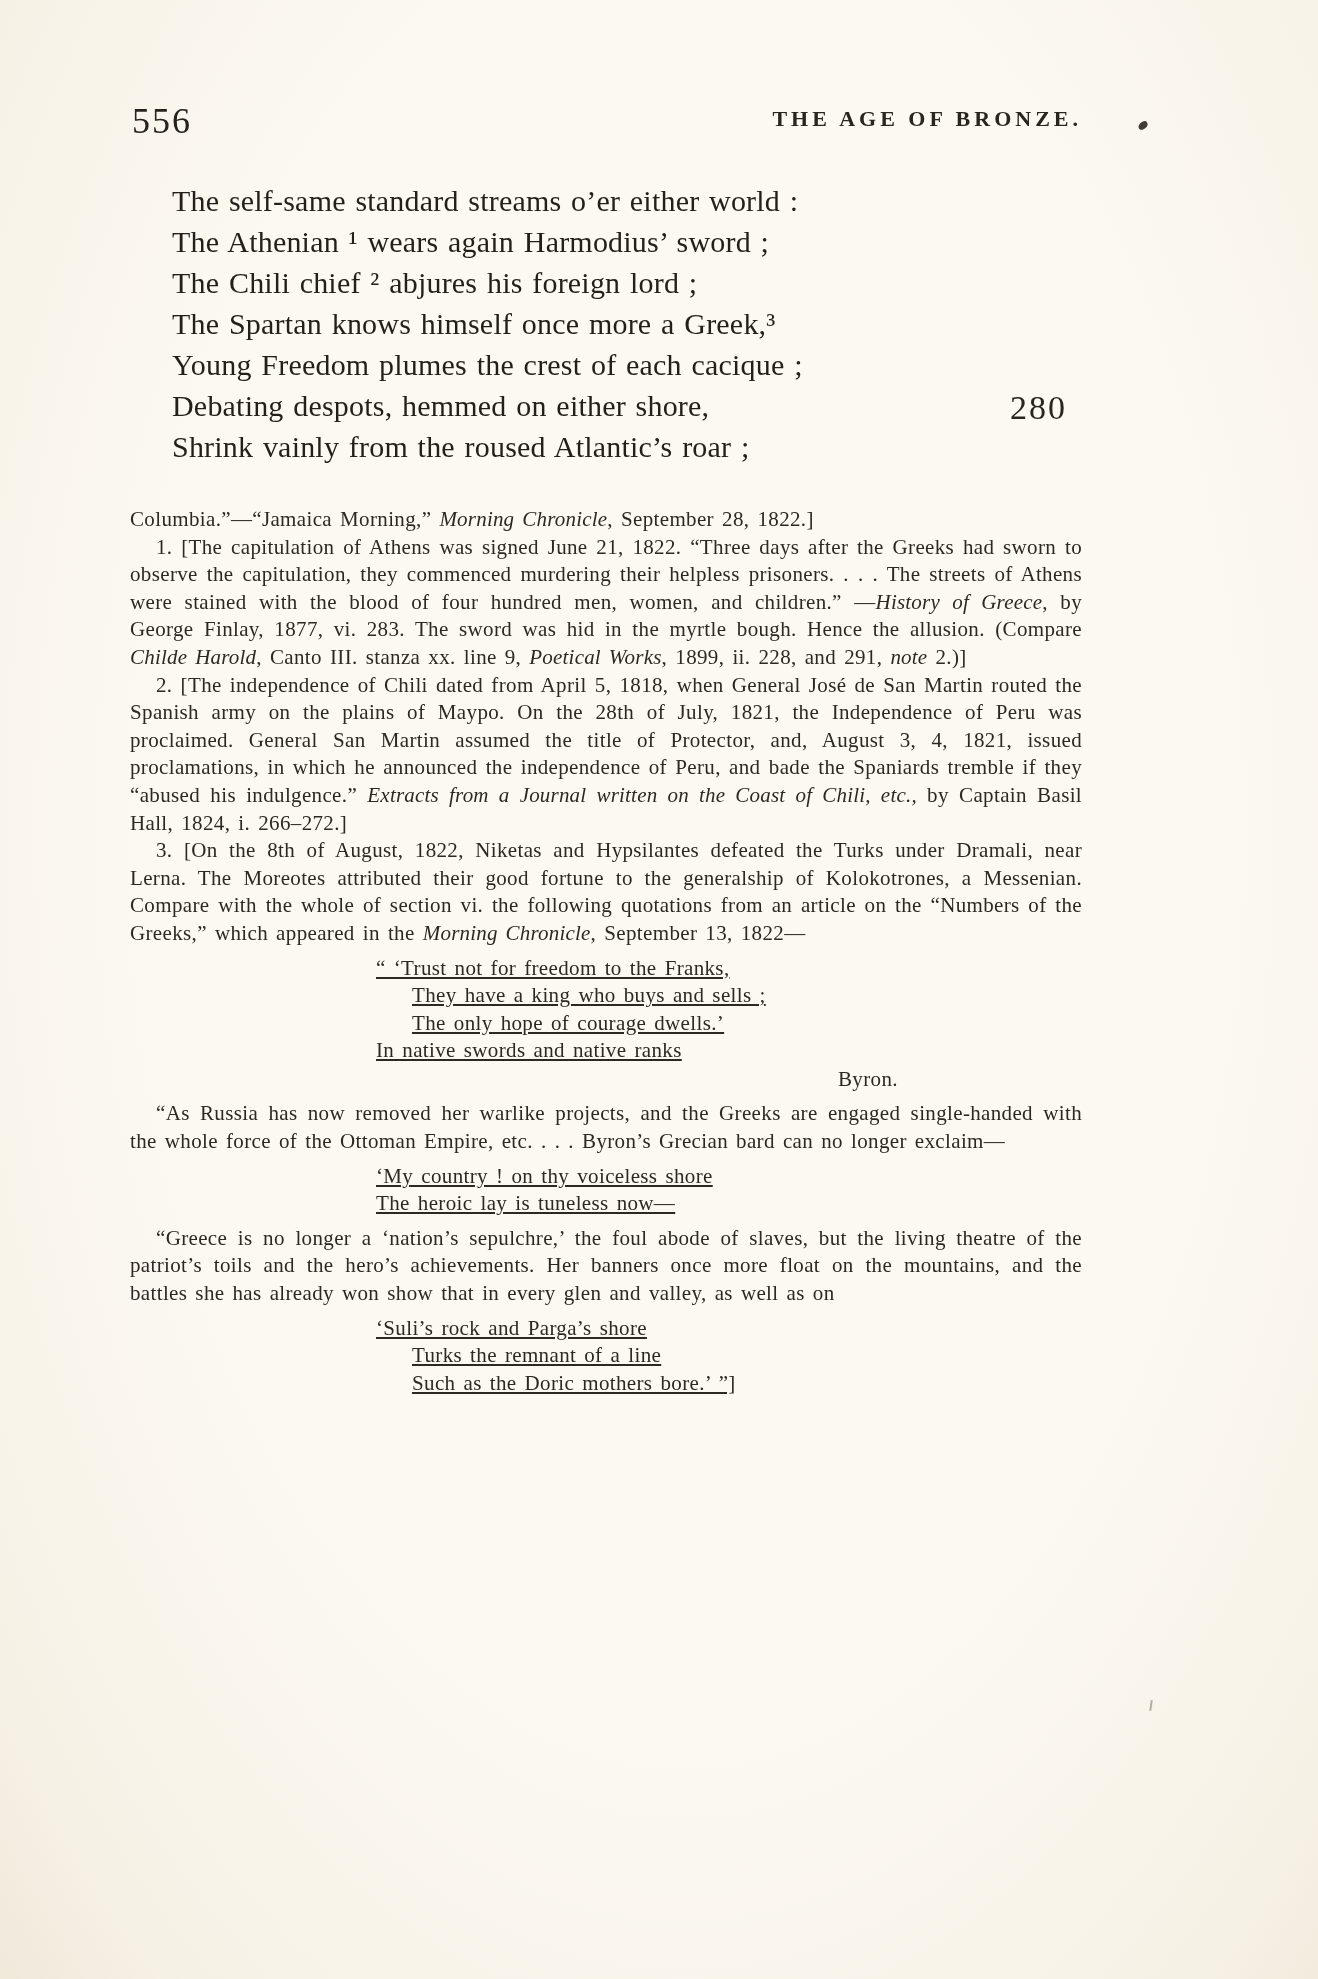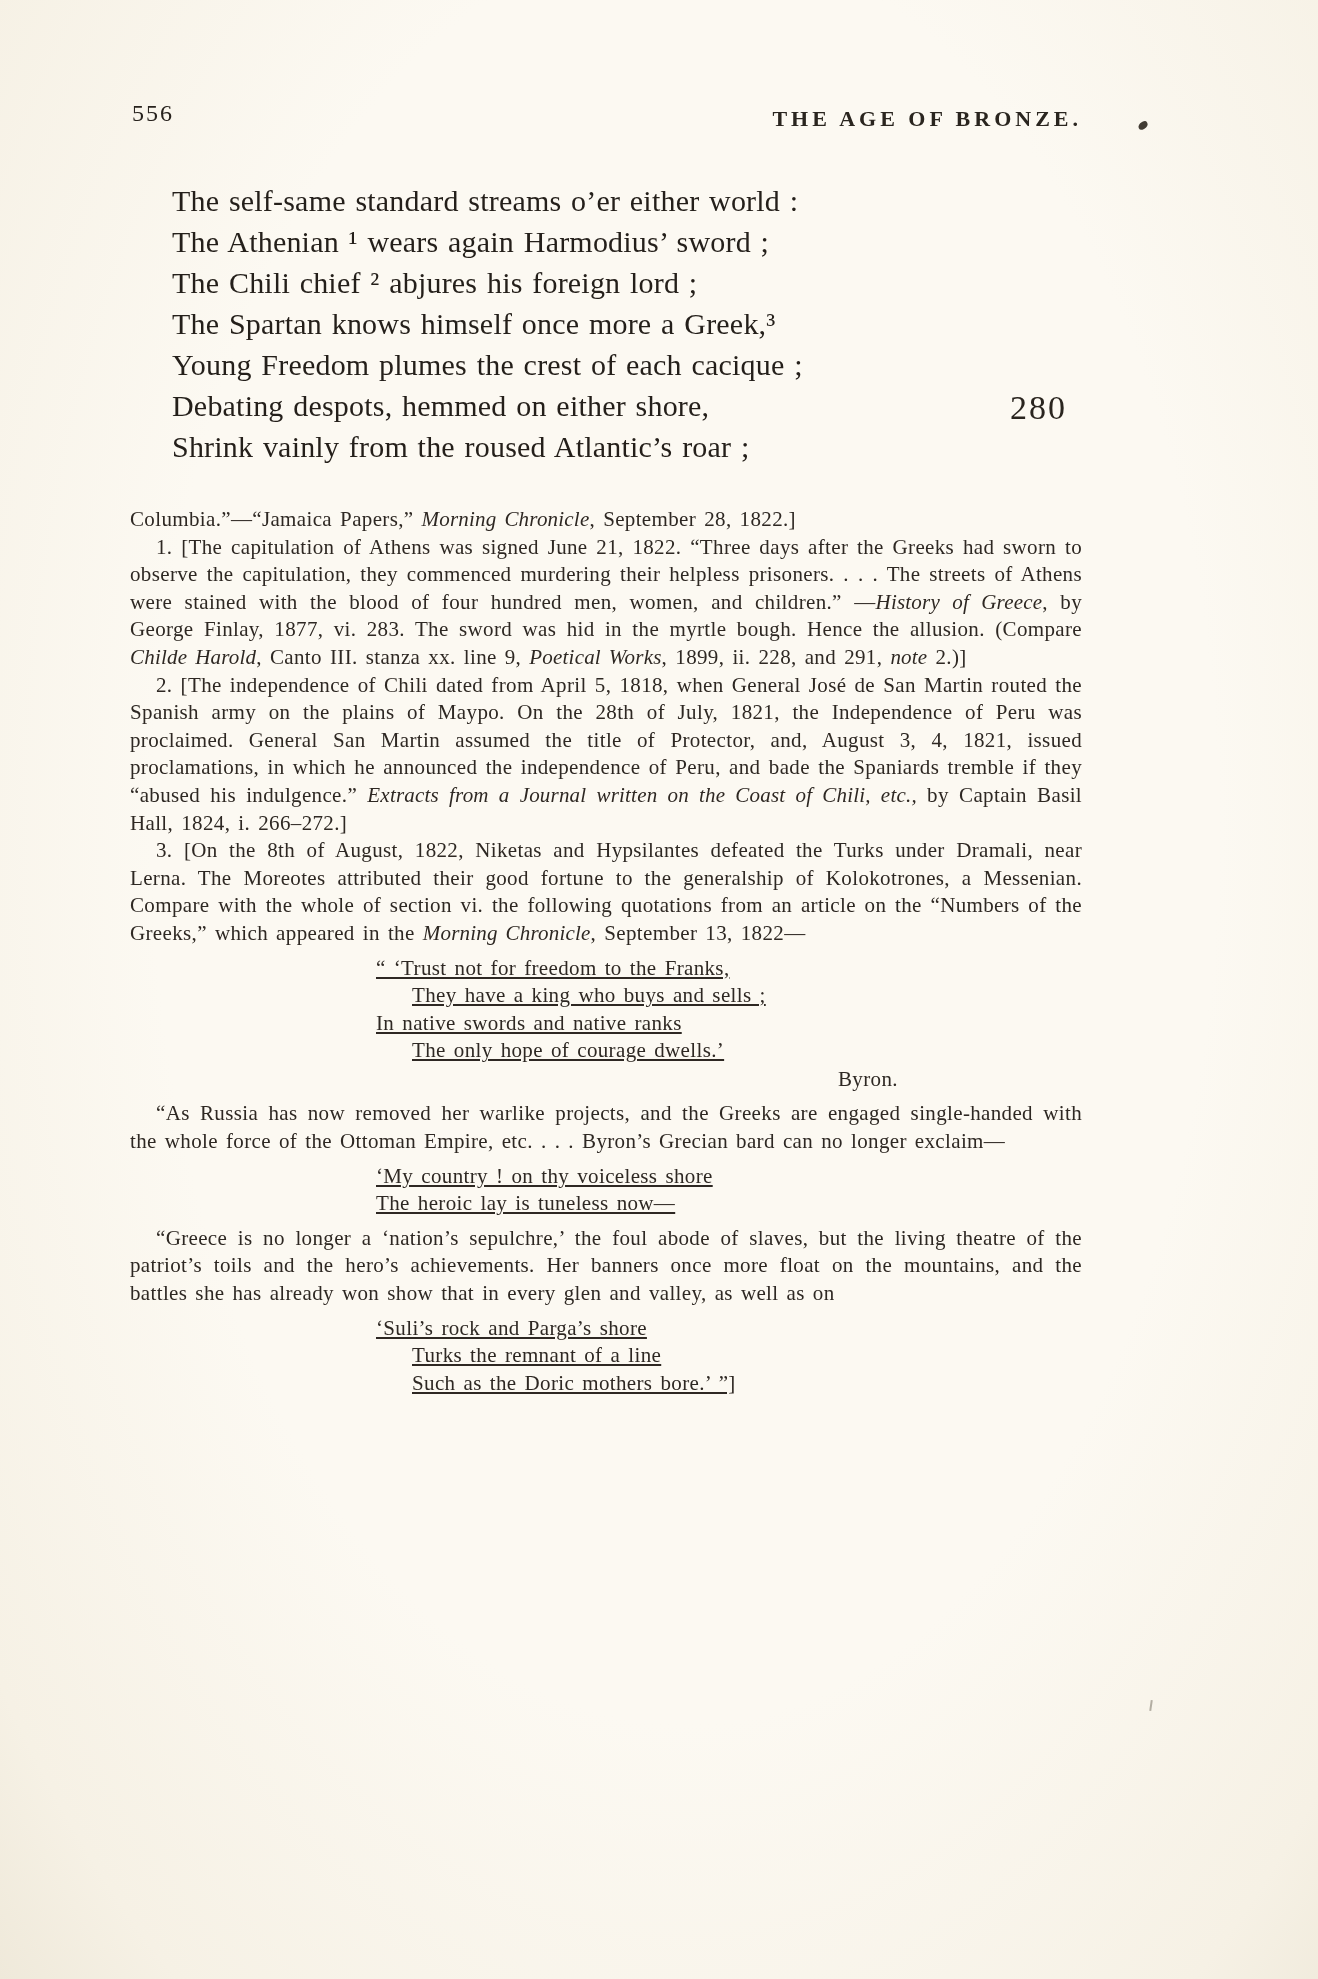--- a/index.html
+++ b/index.html
@@ -16,21 +16,21 @@
     background: radial-gradient(ellipse at 52% 42%, #fcf9f2 55%, #f6f1e5 88%, #efe9da 100%);
     color: #2e2823;
   }
 
   
   .pagehead {
     position: absolute; left: 130px; top: 106px; width: 952px; height: 40px;
   }
   .folio {
     position: absolute; left: 2px; top: -6px;
-    font-size: 24px; letter-spacing: 2px; color: #27221d;
+    font-size: 36px; letter-spacing: 2px; color: #27221d;
   }
   .running-title {
     display: block; text-align: right;
     font-weight: bold; font-size: 22px; letter-spacing: 4px;
     color: #2a251f;
   }
   .speck {
     position: absolute; left: 1138px; top: 122px;
     width: 10px; height: 7px; background: #423c34;
     border-radius: 60% 40% 55% 45%;
@@ -80,29 +80,29 @@
   <div class="tickmark"></div>
 
   <header class="pagehead">
     <span class="folio">556</span>
     <span class="running-title">THE AGE OF BRONZE.</span>
   </header>
 
   <div class="poem"><div class="poem-line">The self-same standard streams o’er either world :</div><div class="poem-line">The Athenian ¹ wears again Harmodius’ sword ;</div><div class="poem-line">The Chili chief ² abjures his foreign lord ;</div><div class="poem-line">The Spartan knows himself once more a Greek,³</div><div class="poem-line">Young Freedom plumes the crest of each cacique ;</div><div class="poem-line">Debating despots, hemmed on either shore,<span class="lineno">280</span></div><div class="poem-line">Shrink vainly from the roused Atlantic’s roar ;</div></div>
 
   <div class="notes">
-      <p class="note-para noindent"><span>Columbia.”—“Jamaica Papers,” </span><i>Morning Chronicle</i><span>, September 28, 1822.]</span></p>
+      <p class="note-para noindent"><span>Columbia.”—“Jamaica Morning,” </span><i>Morning Chronicle</i><span>, September 28, 1822.]</span></p>
       <p class="note-para"><span>1. [The capitulation of Athens was signed June 21, 1822. “Three days after the Greeks had sworn to observe the capitulation, they commenced murdering their helpless prisoners. . . . The streets of Athens were stained with the blood of four hundred men, women, and children.” —</span><i>History of Greece</i><span>, by George Finlay, 1877, vi. 283. The sword was hid in the myrtle bough. Hence the allusion. (Compare </span><i>Childe Harold</i><span>, Canto III. stanza xx. line 9, </span><i>Poetical Works</i><span>, 1899, ii. 228, and 291, </span><i>note</i><span> 2.)]</span></p>
       <p class="note-para"><span>2. [The independence of Chili dated from April 5, 1818, when General José de San Martin routed the Spanish army on the plains of Maypo. On the 28th of July, 1821, the Independence of Peru was proclaimed. General San Martin assumed the title of Protector, and, August 3, 4, 1821, issued proclamations, in which he announced the independence of Peru, and bade the Spaniards tremble if they “abused his indulgence.” </span><i>Extracts from a Journal written on the Coast of Chili, etc.,</i><span> by Captain Basil Hall, 1824, i. 266–272.]</span></p>
       <p class="note-para"><span>3. [On the 8th of August, 1822, Niketas and Hypsilantes defeated the Turks under Dramali, near Lerna. The Moreotes attributed their good fortune to the generalship of Kolokotrones, a Messenian. Compare with the whole of section vi. the following quotations from an article on the “Numbers of the Greeks,” which appeared in the </span><i>Morning Chronicle</i><span>, September 13, 1822—</span></p>
       <div class="verse">
         <div class="vline">“ ‘Trust not for freedom to the Franks,</div>
         <div class="vline ind1">They have a king who buys and sells ;</div>
+        <div class="vline ind1">The only hope of courage dwells.’</div>
         <div class="vline">In native swords and native ranks</div>
-        <div class="vline ind1">The only hope of courage dwells.’</div>
         <div class="attribution">Byron.</div>
       </div>
       <p class="note-para"><span>“As Russia has now removed her warlike projects, and the Greeks are engaged single-handed with the whole force of the Ottoman Empire, etc. . . . Byron’s Grecian bard can no longer exclaim—</span></p>
       <div class="verse">
         <div class="vline">‘My country ! on thy voiceless shore</div>
         <div class="vline">The heroic lay is tuneless now—</div>
       </div>
       <p class="note-para"><span>“Greece is no longer a ‘nation’s sepulchre,’ the foul abode of slaves, but the living theatre of the patriot’s toils and the hero’s achievements. Her banners once more float on the mountains, and the battles she has already won show that in every glen and valley, as well as on</span></p>
       <div class="verse">
         <div class="vline">‘Suli’s rock and Parga’s shore</div>

